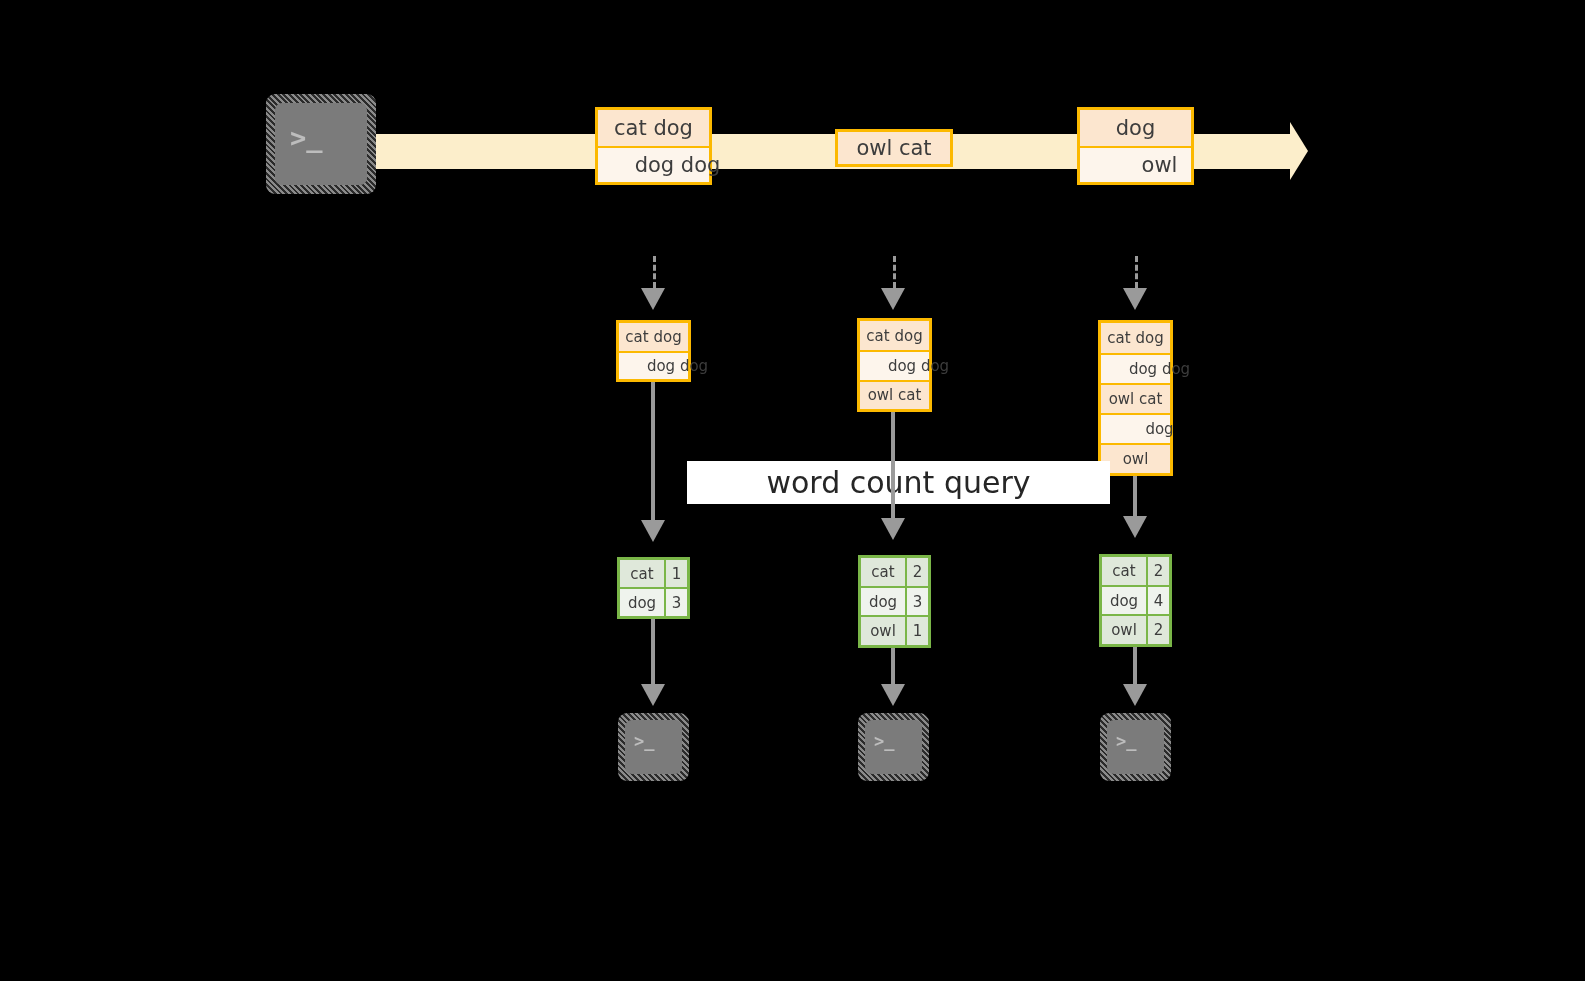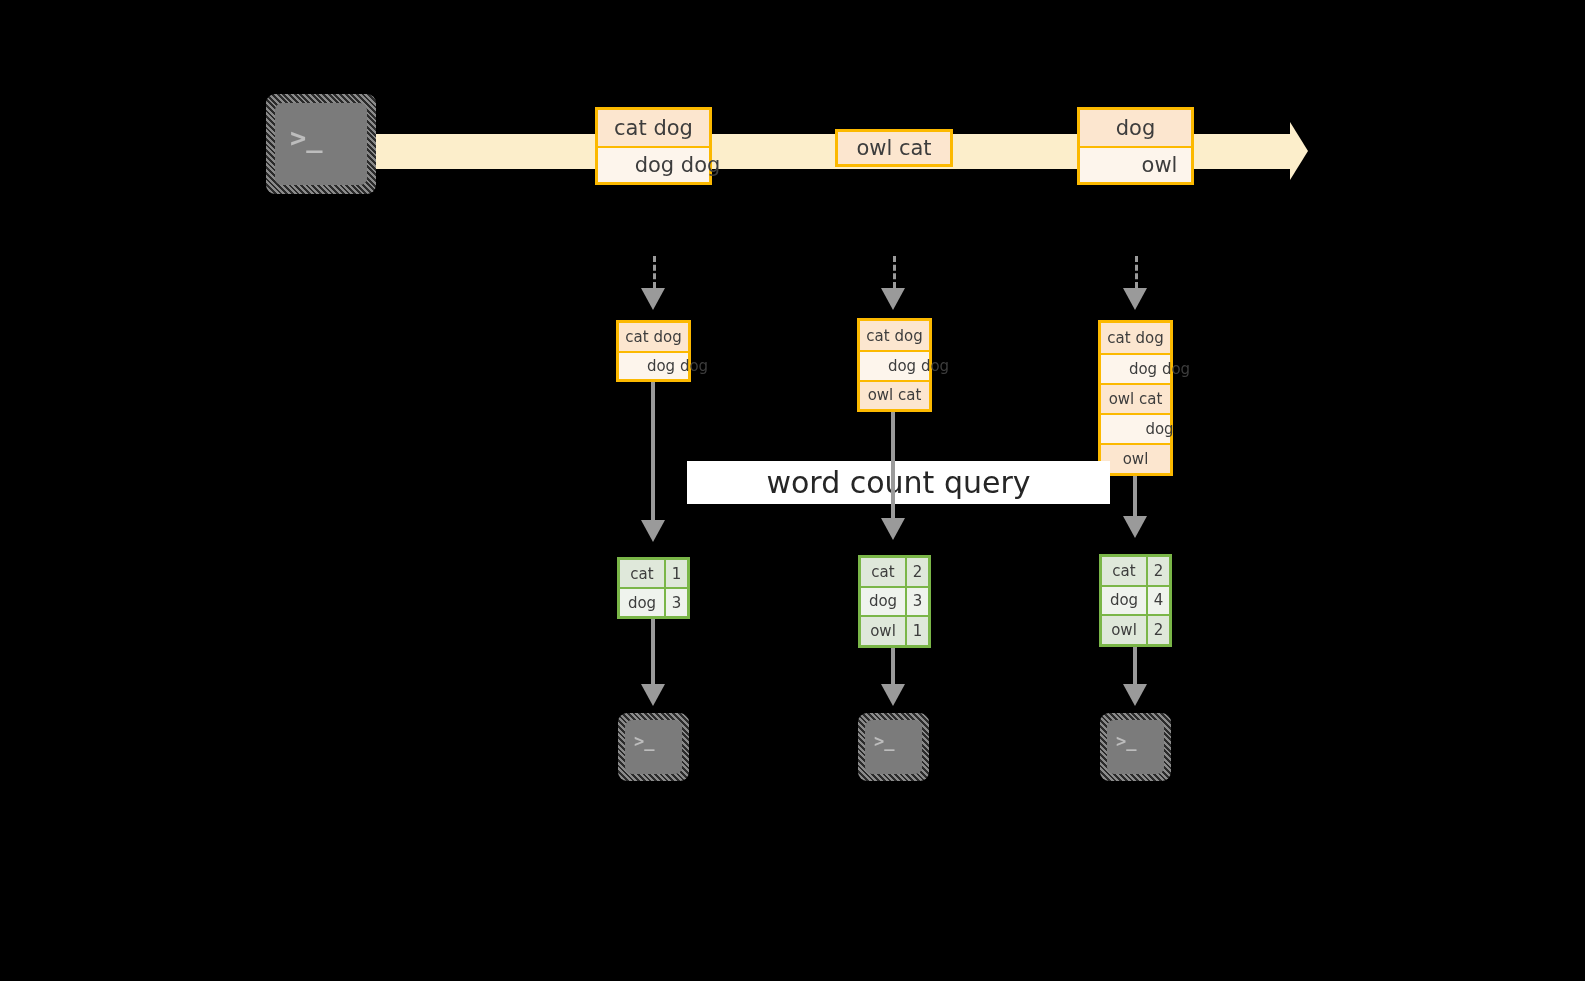--- a/index.html
+++ b/index.html
@@ -78,21 +78,20 @@
   .msgbox .row + .row { border-top: 2px solid #fcb900; }
 
   
   .restable {
     position: absolute;
     box-sizing: border-box;
     border: 3px solid #7ab648;
     display: flex;
     flex-direction: column;
     background: #eef3ec;
-    justify-content: flex-end;
   }
   .restable .rrow {
     box-sizing: border-box;
     display: flex;
     flex: 1 1 auto;
   }
   .restable .rrow + .rrow { border-top: 2px solid #7ab648; }
   .restable .rrow.dark  { background: #dfe8da; }
   .restable .rrow.light { background: #eff3ed; }
   .restable .cell {

